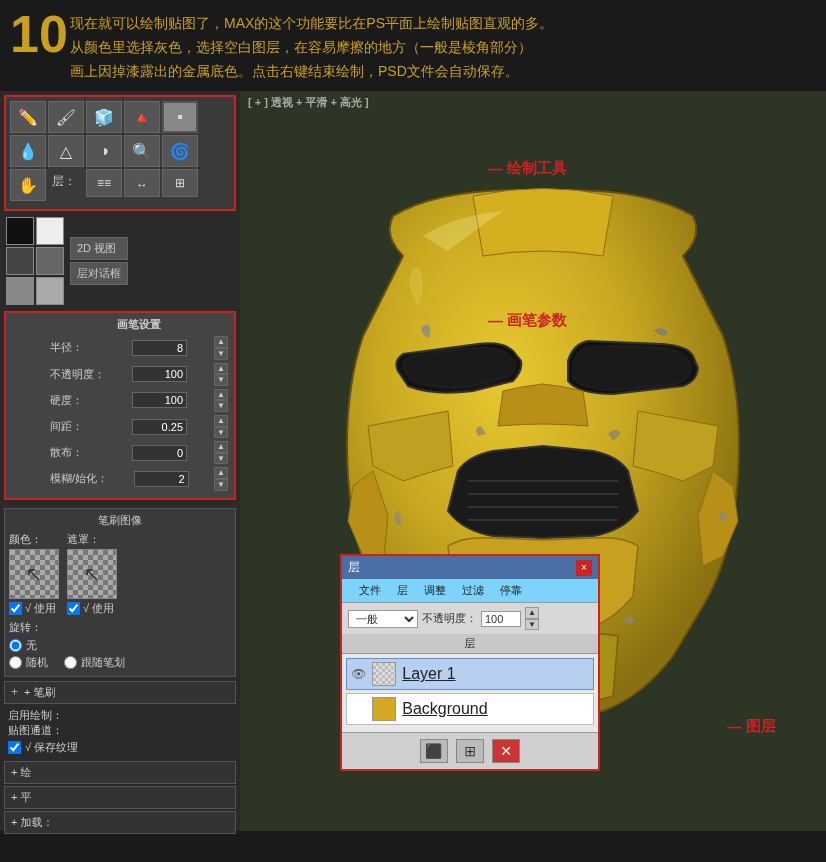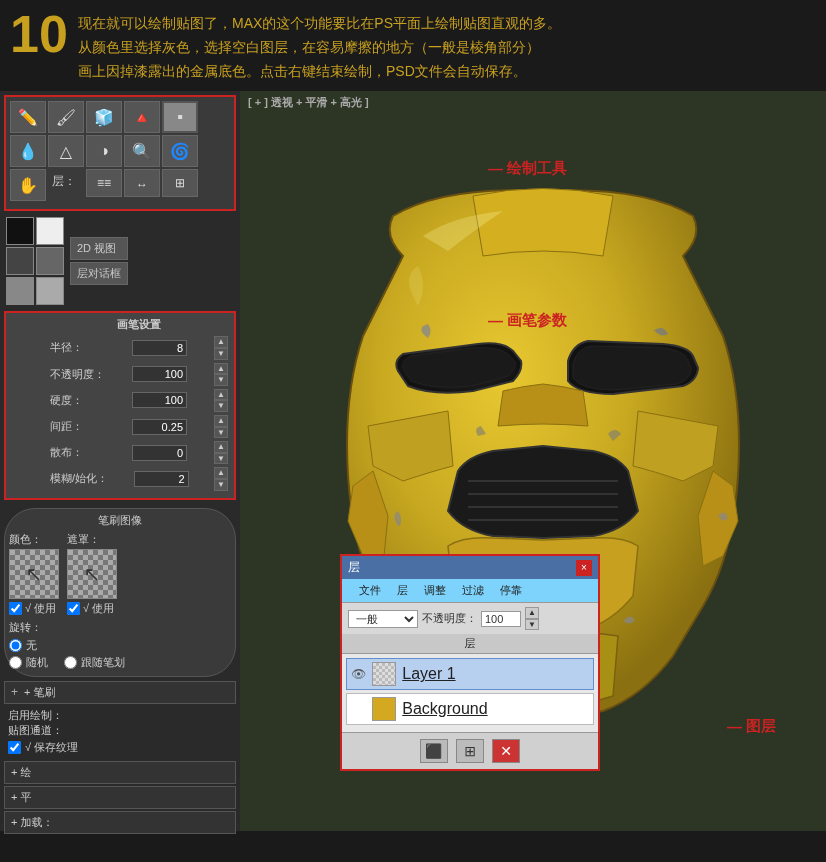--- a/index.html
+++ b/index.html
@@ -11,21 +11,21 @@
       overflow: hidden;
       position: relative;
     }
 
     
     .header {
       background: #1a1a1a;
       padding: 8px 10px;
       display: flex;
       align-items: flex-start;
-      gap: 8px;
+      gap: 0;
     }
     .step-number {
       color: #c8a020;
       font-size: 52px;
       font-weight: bold;
       line-height: 1;
       min-width: 60px;
     }
     .header-text {
       color: #c8a020;
@@ -535,21 +535,21 @@
           <span class="brush-row-label">模糊/始化：</span>
           <input class="brush-input" type="text" value="2" style="">
           <div class="spin-btn">
               <span>▲</span>
               <span>▼</span>
             </div>
         </div>
       </div>
     </div>
 
-    <div class="brush-image-section" style="margin-top:4px;border-radius:31px;">
+    <div class="brush-image-section" style="margin-top:4px;">
       <div class="brush-image-title">笔刷图像</div>
       <div style="display:flex;gap:8px;">
         <div class="brush-image-col">
           <div class="brush-image-label">颜色：</div>
           <div class="brush-image-preview">
             <span class="cursor-icon">↖</span>
           </div>
           <div class="checkbox-row">
             <input type="checkbox" checked="" id="useColor" style="">
             <label for="useColor">√ 使用</label>

